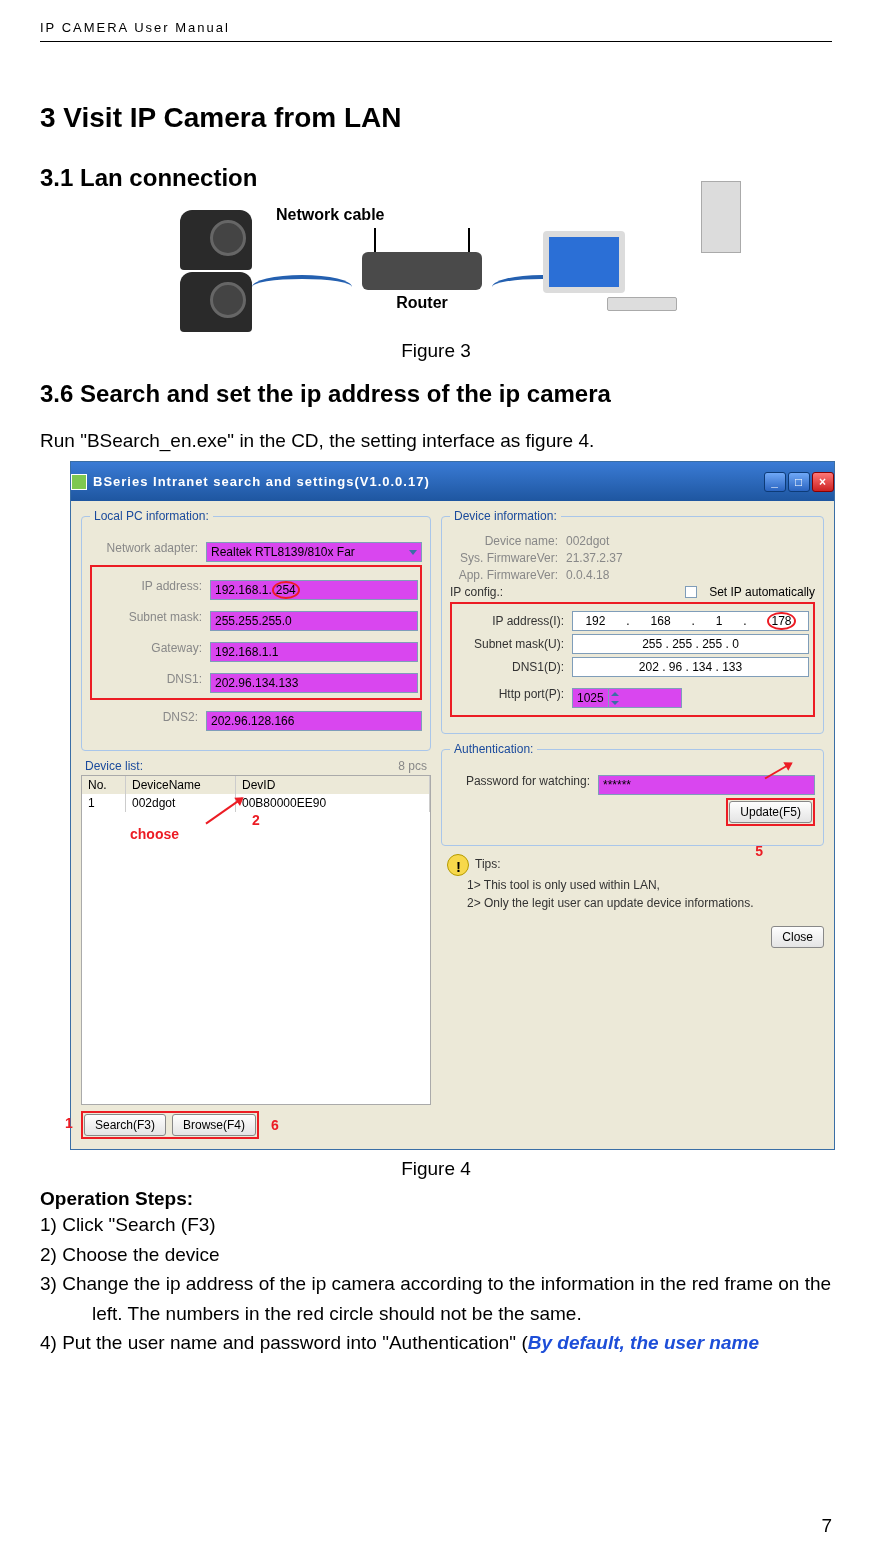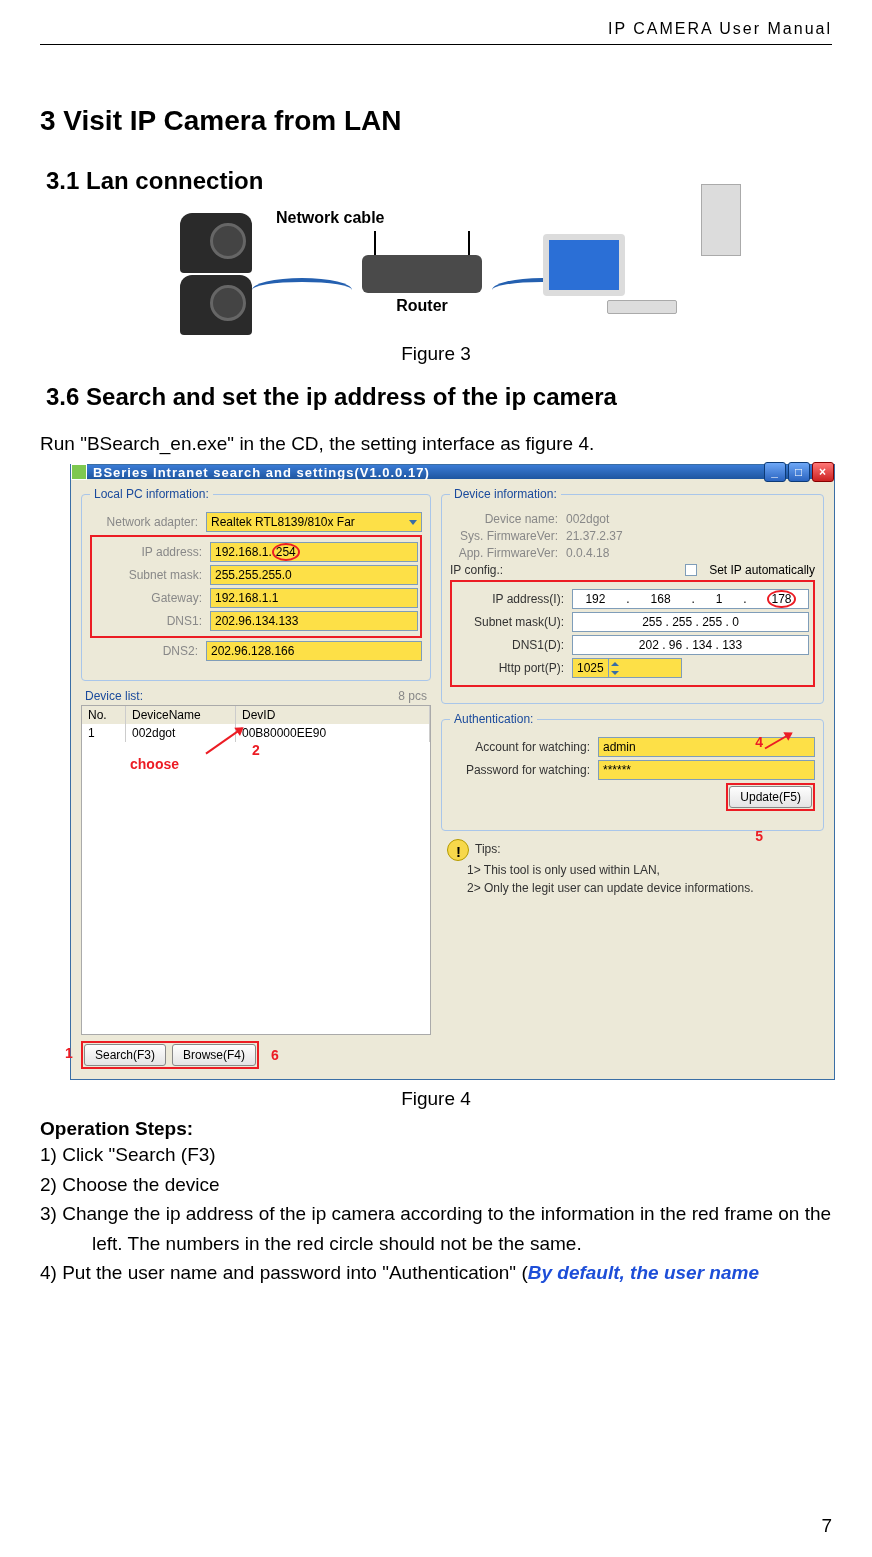--- a/index.html
+++ b/index.html
@@ -6,39 +6,39 @@
     body {
       width: 872px;
       height: 1557px;
       background: #fff;
       font-family: Arial, Helvetica, sans-serif;
       color: #000;
       position: relative;
       padding: 20px 40px 40px 40px;
     }
     .header-right {
-      text-align: right;
-      font-size: 16px;
+      text-align: left;
+      font-size: 13px;
       letter-spacing: 2px;
       padding-right: 0;
     }
     .hr-top {
       border: none;
       border-top: 1.5px solid #000;
       margin: 6px 0 60px 0;
     }
     h1.sec {
       font-size: 28px;
       font-weight: bold;
       margin-bottom: 30px;
     }
     h2.sub {
       font-size: 24px;
       font-weight: bold;
-      margin: 18px 0 18px 6px;
+      margin: 18px 0 18px 0;
     }
     .fig-caption {
       text-align: center;
       font-size: 19px;
       margin: 8px 0 8px 0;
     }
     .body-text {
       font-size: 19px;
       margin: 4px 0;
       line-height: 1.55;
@@ -142,21 +142,21 @@
     
     .app-window {
       width: 765px;
       border: 1px solid #3a6ea5;
       margin: 6px 0 0 30px;
       font-family: Tahoma, Arial, sans-serif;
       font-size: 12px;
       background: #ece9d8;
     }
     .titlebar {
-      height: 14px;
+      height: 39px;
       background: linear-gradient(#3a7bd5, #1e56a0);
       color: #fff;
       display: flex;
       align-items: center;
       padding: 0 0;
       font-weight: bold;
       font-size: 13px;
       letter-spacing: 1px;
     }
     .titlebar .ticon {
@@ -198,24 +198,24 @@
     }
     .lbl {
       width: 108px; text-align: right; color: #888;
       font-size: 12px;
     }
     .lbl.active { color: #333; }
     .val-input {
       flex: 1;
       height: 20px;
       border: 1px solid #7f9db9;
-      background: #fde047;
+      background: #d946ef;
       padding: 0 4px;
       font-size: 12px;
-      display: flex; align-items: center;
+      display: flex; align-items: center; margin-top: 8px;
     }
     .val-input.dd::after {
       content: ""; margin-left:auto;
       border-left: 4px solid transparent;
       border-right: 4px solid transparent;
       border-top: 5px solid #3a6ea5;
     }
     .val-text { color: #888; font-size: 12px; }
     .redframe { border: 2px solid #ec1c24 !important; }
     .redcircle {
@@ -472,44 +472,42 @@
                     <span class="tri-dn"></span>
                   </div>
                 </span>
             </span>
           </div>
         </div>
       </fieldset>
 
       <fieldset class="grp" style="position:relative;">
         <legend>Authentication:</legend>
-        <div class="row">
-          <span class="lbl active" style="width:140px;">Account for watching:</span>
-          <span class="val-input">admin</span>
-          <span class="tiny-num" style="right:60px; top:8px;">4</span>
-        </div>
         <div class="arrow-red" style="top:14px; right:30px; width:30px; transform: rotate(-30deg);"></div>
         <div class="row">
           <span class="lbl active" style="width:140px;">Password for watching:</span>
           <span class="val-input">******</span>
         </div>
         <div class="row" style="justify-content:flex-end;">
           <span class="redframe" style="padding:1px;">
             <span class="btn">Update(F5)</span>
           </span>
         </div>
         <span class="tiny-num" style="right:60px; bottom:-14px;">5</span>
       </fieldset>
 
       <div class="tips-box">
         <div><span class="tips-icon"></span><span>Tips:</span></div>
         <div style="padding-left:20px;">1&gt; This tool is only used within LAN,</div>
         <div style="padding-left:20px;">2&gt; Only the legit user can update  device informations.</div>
       </div>
 
+      <div class="btnrow" style="justify-content:flex-end;">
+        <span class="btn">Close</span>
+      </div>
     </div>
   </div>
 </div>
 
 <div class="fig-caption">Figure  4</div>
 
 <div class="steps-head">Operation Steps:</div>
 <ol class="steps">
   <li>1)    Click "Search (F3)</li>
   <li>2)    Choose the device</li>

